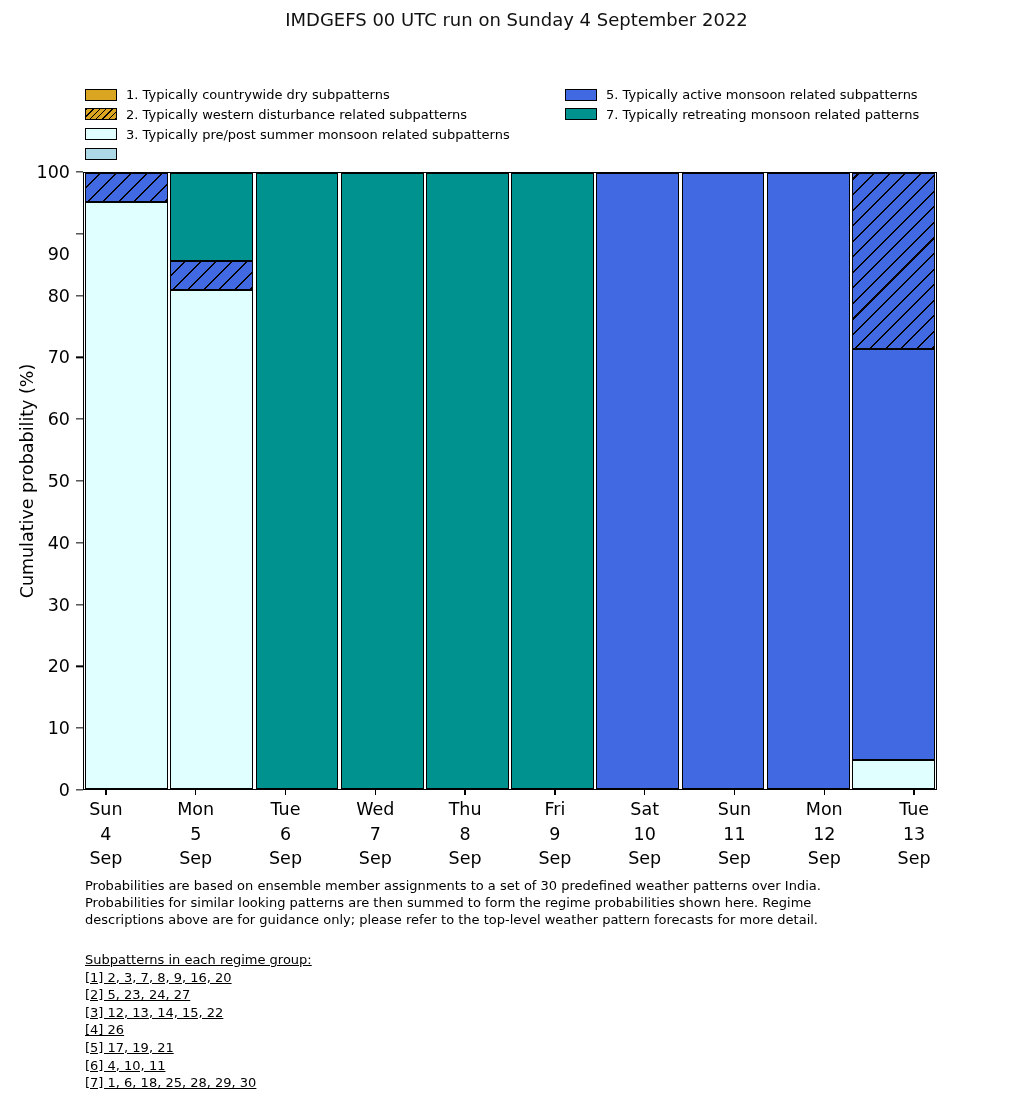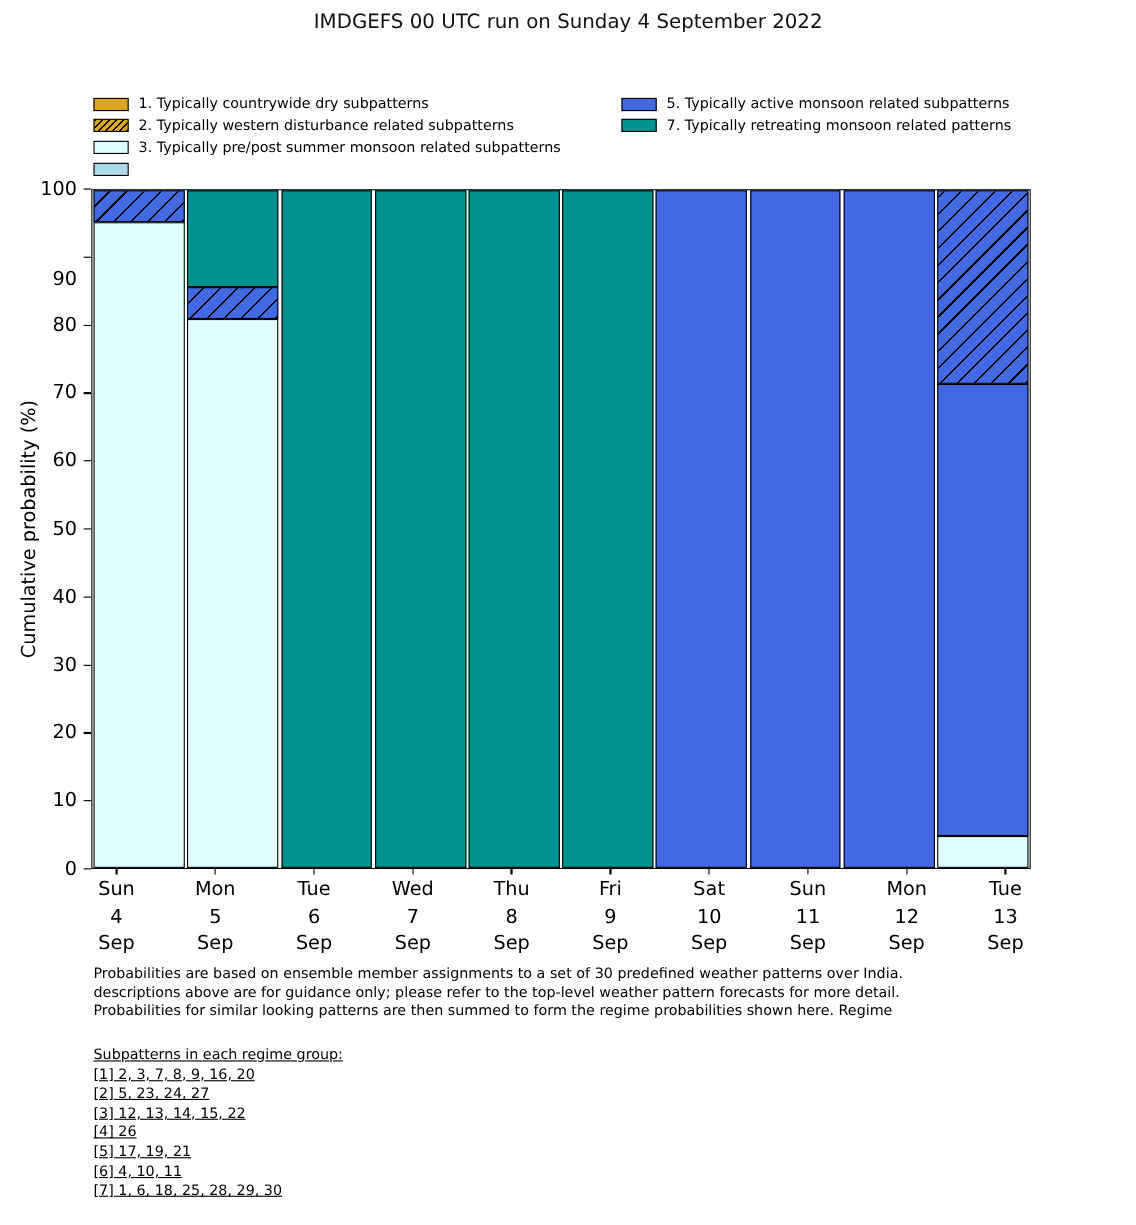--- a/index.html
+++ b/index.html
@@ -231,22 +231,22 @@
       <div class="x-slot">
         <div class="x-tick"></div>
         <div class="x-line">Tue</div>
         <div class="x-line">13</div>
         <div class="x-line">Sep</div>
       </div>
     </div>
 
   <div class="footer-notes" id="notes">
       <div class="note-line">Probabilities are based on ensemble member assignments to a set of 30 predefined weather patterns over India.</div>
+      <div class="note-line">Probabilities for similar looking patterns are then summed to form the regime probabilities shown here. Regime</div>
       <div class="note-line">descriptions above are for guidance only; please refer to the top-level weather pattern forecasts for more detail.</div>
-      <div class="note-line">Probabilities for similar looking patterns are then summed to form the regime probabilities shown here. Regime</div>
     </div>
 
   <div class="footer-subpatterns">
     <div class="sub-line">Subpatterns in each regime group:</div>
     <div id="subpattern-lines">
         <div class="sub-line">[1] 2, 3, 7, 8, 9, 16, 20</div>
         <div class="sub-line">[2] 5, 23, 24, 27</div>
         <div class="sub-line">[3] 12, 13, 14, 15, 22</div>
         <div class="sub-line">[4] 26</div>
         <div class="sub-line">[5] 17, 19, 21</div>

